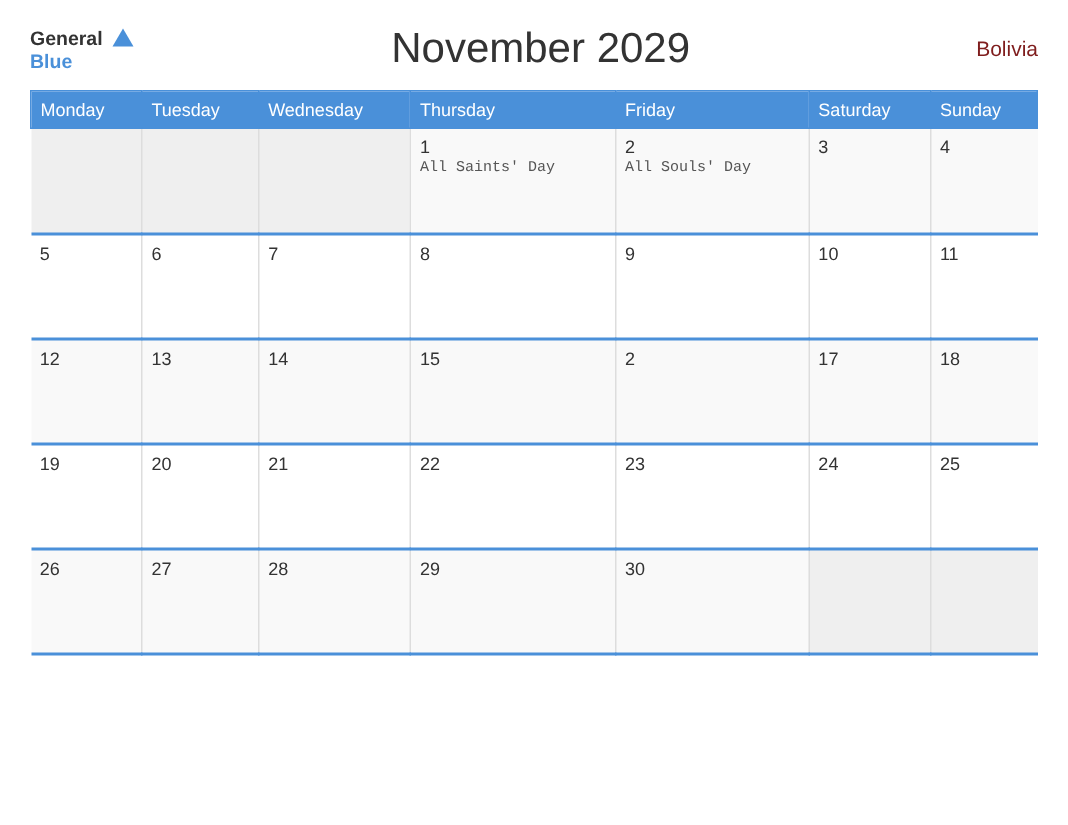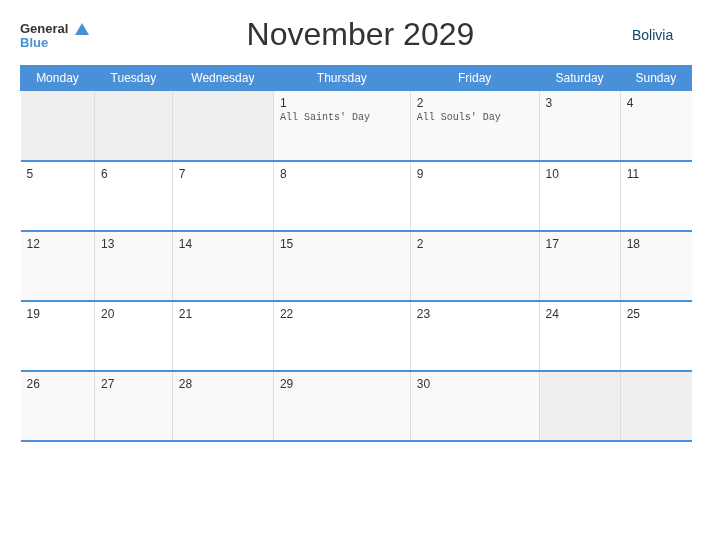--- a/index.html
+++ b/index.html
@@ -41,43 +41,43 @@
       display: inline-block;
       width: 0;
       height: 0;
       border-left: 7px solid transparent;
       border-right: 7px solid transparent;
       border-bottom: 12px solid #4a90d9;
       margin-left: 2px;
       vertical-align: middle;
     }
     .title {
-      font-size: 32px;
+      font-size: 28px;
       color: #333;
       font-weight: normal;
       text-align: center;
       flex: 1;
     }
     .country {
       font-size: 14px;
-      color: #0c4a6e;
-      text-align: left;
+      color: #7f1d1d;
+      text-align: right;
       min-width: 60px;
     }
     .calendar-table {
       width: 100%;
       border-collapse: collapse;
     }
     .calendar-table thead tr th {
       background: #4a90d9;
       color: #fff;
       font-size: 12px;
       font-weight: normal;
       padding: 5px 6px;
-      text-align: center;
+      text-align: left;
       border: 1px solid #4a90d9;
     }
     .calendar-table tbody tr {
       border-bottom: 2px solid #4a90d9;
     }
     .calendar-table tbody tr td {
       vertical-align: top;
       padding: 5px 6px;
       font-size: 12px;
       color: #333;

